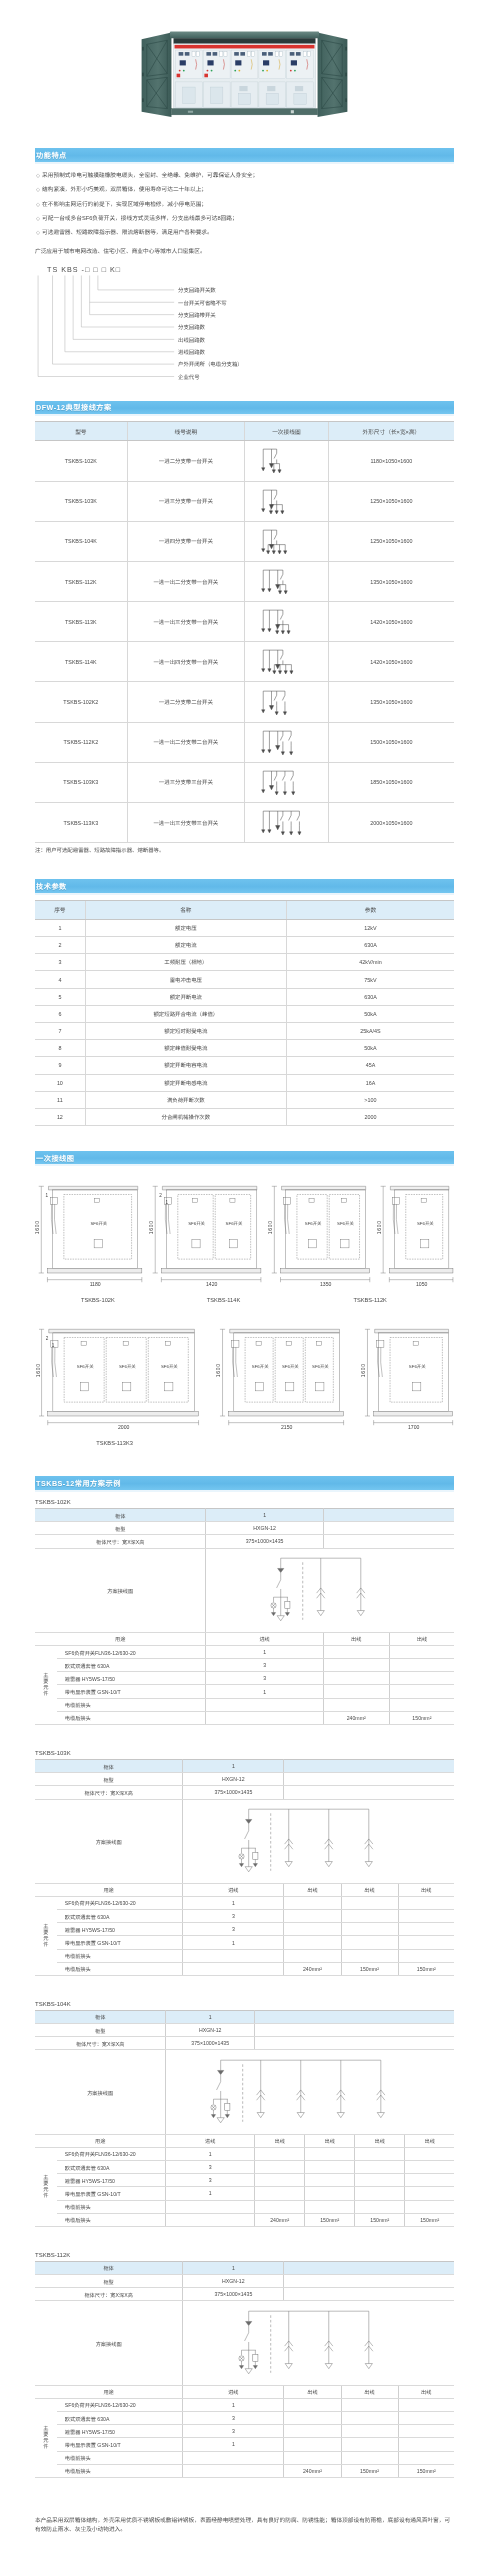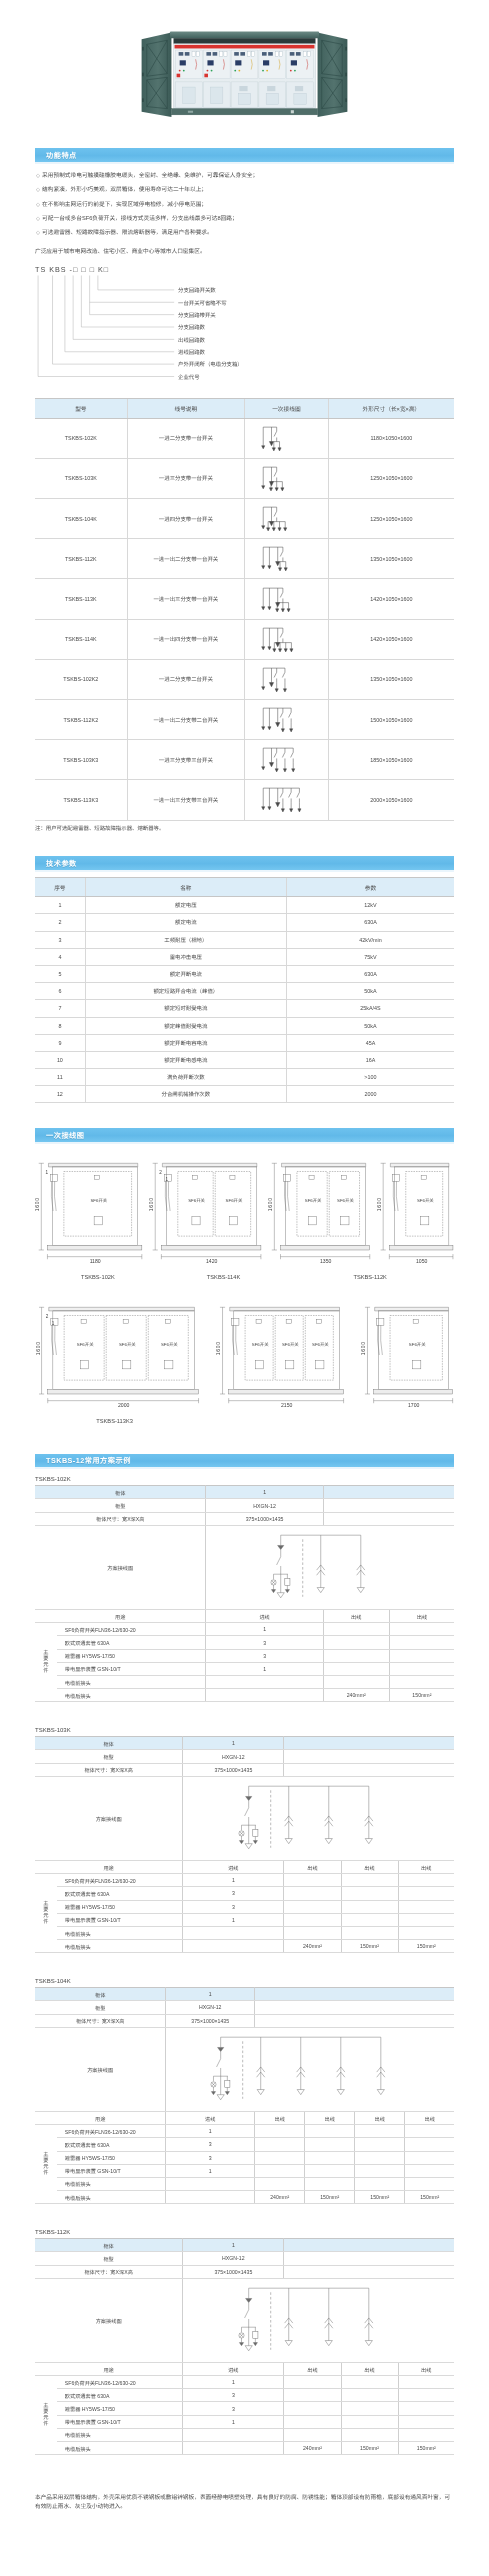--- a/index.html
+++ b/index.html
@@ -17,21 +17,21 @@
   .hero { padding:15.5px 0 5.2px; display:flex; justify-content:center; }
   .cab-wrap { position:relative; width:319px; height:103px; }
   svg.cab { display:block; }
 
   
   .secbar {
     margin:9.3px 35px 0 35px;
     height:13.4px;
     background:linear-gradient(180deg,#6ec2ee 0%,#61b9e9 55%,#74c6f0 100%);
     display:flex; align-items:center;
-    padding-left:11px;
+    padding-left:1px;
     position:relative;
   }
   .secbar .t {
     color:#ffffff;
     font-size:7.2px;
     font-weight:bold;
     letter-spacing:0.5px;
     text-shadow:0 0.5px 0 rgba(0,0,0,.12);
   }
   .secbar::after{
@@ -44,21 +44,21 @@
   .bullets .li {
     font-size:5.7px; color:#4a4a4a; line-height:1.4;
     padding:3.1px 0 3.1px 1px;
   }
   .bullets .li .dm { color:#8a8a8a; margin-right:2.1px; font-size:5.2px; }
   .para { margin:6.2px 35px; font-size:5.7px; color:#4a4a4a; }
 
   
   .modelwrap { margin:7.2px 35px 3.1px; position:relative; height:129px; }
   .modelwrap svg { position:absolute; left:0; top:0; }
-  .mcode { position:absolute; left:0; top:3.1px; font-size:7.2px; letter-spacing:1px; color:#4a4a4a; }
+  .mcode { position:absolute; left:12px; top:3.1px; font-size:7.2px; letter-spacing:1px; color:#4a4a4a; }
   .mlabel { position:absolute; font-size:5.4px; color:#4a4a4a; white-space:nowrap; }
 
   
   table { border-collapse:collapse; width:100%; }
   .tbl { margin:7.2px 35px 0; width:calc(100% - 70px); }
   .tbl th {
     background:#dcedf8; color:#4a4a4a; font-weight:normal;
     font-size:5.7px; padding:4.6px 2.1px; text-align:center;
     border-top:0.5px solid #c6c6c6; border-bottom:0.5px solid #c6c6c6;
   }
@@ -268,20 +268,23 @@
     <div class="mlabel" style="left:143px; top:24px;">分支回路开关数</div>
     <div class="mlabel" style="left:143px; top:37px;">一台开关可省略不写</div>
     <div class="mlabel" style="left:143px; top:49px;">分支回路带开关</div>
     <div class="mlabel" style="left:143px; top:61px;">分支回路数</div>
     <div class="mlabel" style="left:143px; top:74px;">出线回路数</div>
     <div class="mlabel" style="left:143px; top:86px;">进线回路数</div>
     <div class="mlabel" style="left:143px; top:98px;">户外开闭所（电缆分支箱）</div>
     <div class="mlabel" style="left:143px; top:111px;">企业代号</div>
   </div>
 
+  <div class="secbar">
+    <span class="t">DFW-12典型接线方案</span>
+  </div>
   <table class="tbl">
     <thead>
       <tr>
         <th style="width:22%">型号</th>
         <th style="width:28%" class="vdiv">线号说明</th>
         <th style="width:20%" class="vdiv">一次接线图</th>
         <th style="width:30%" class="vdiv">外形尺寸（长×宽×高）</th>
       </tr>
     </thead>
     <tbody id="wiringBody">

